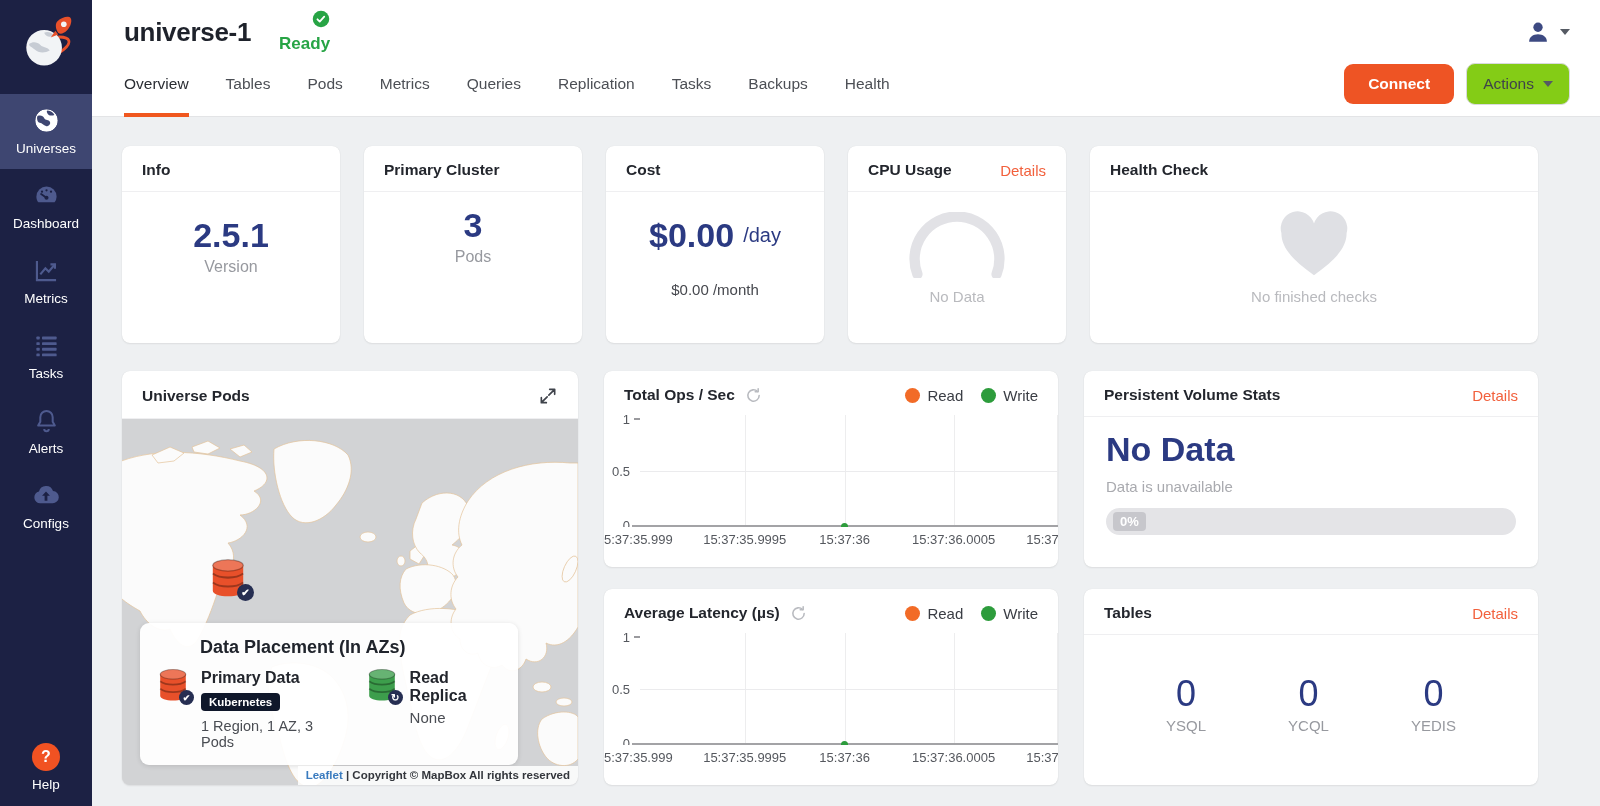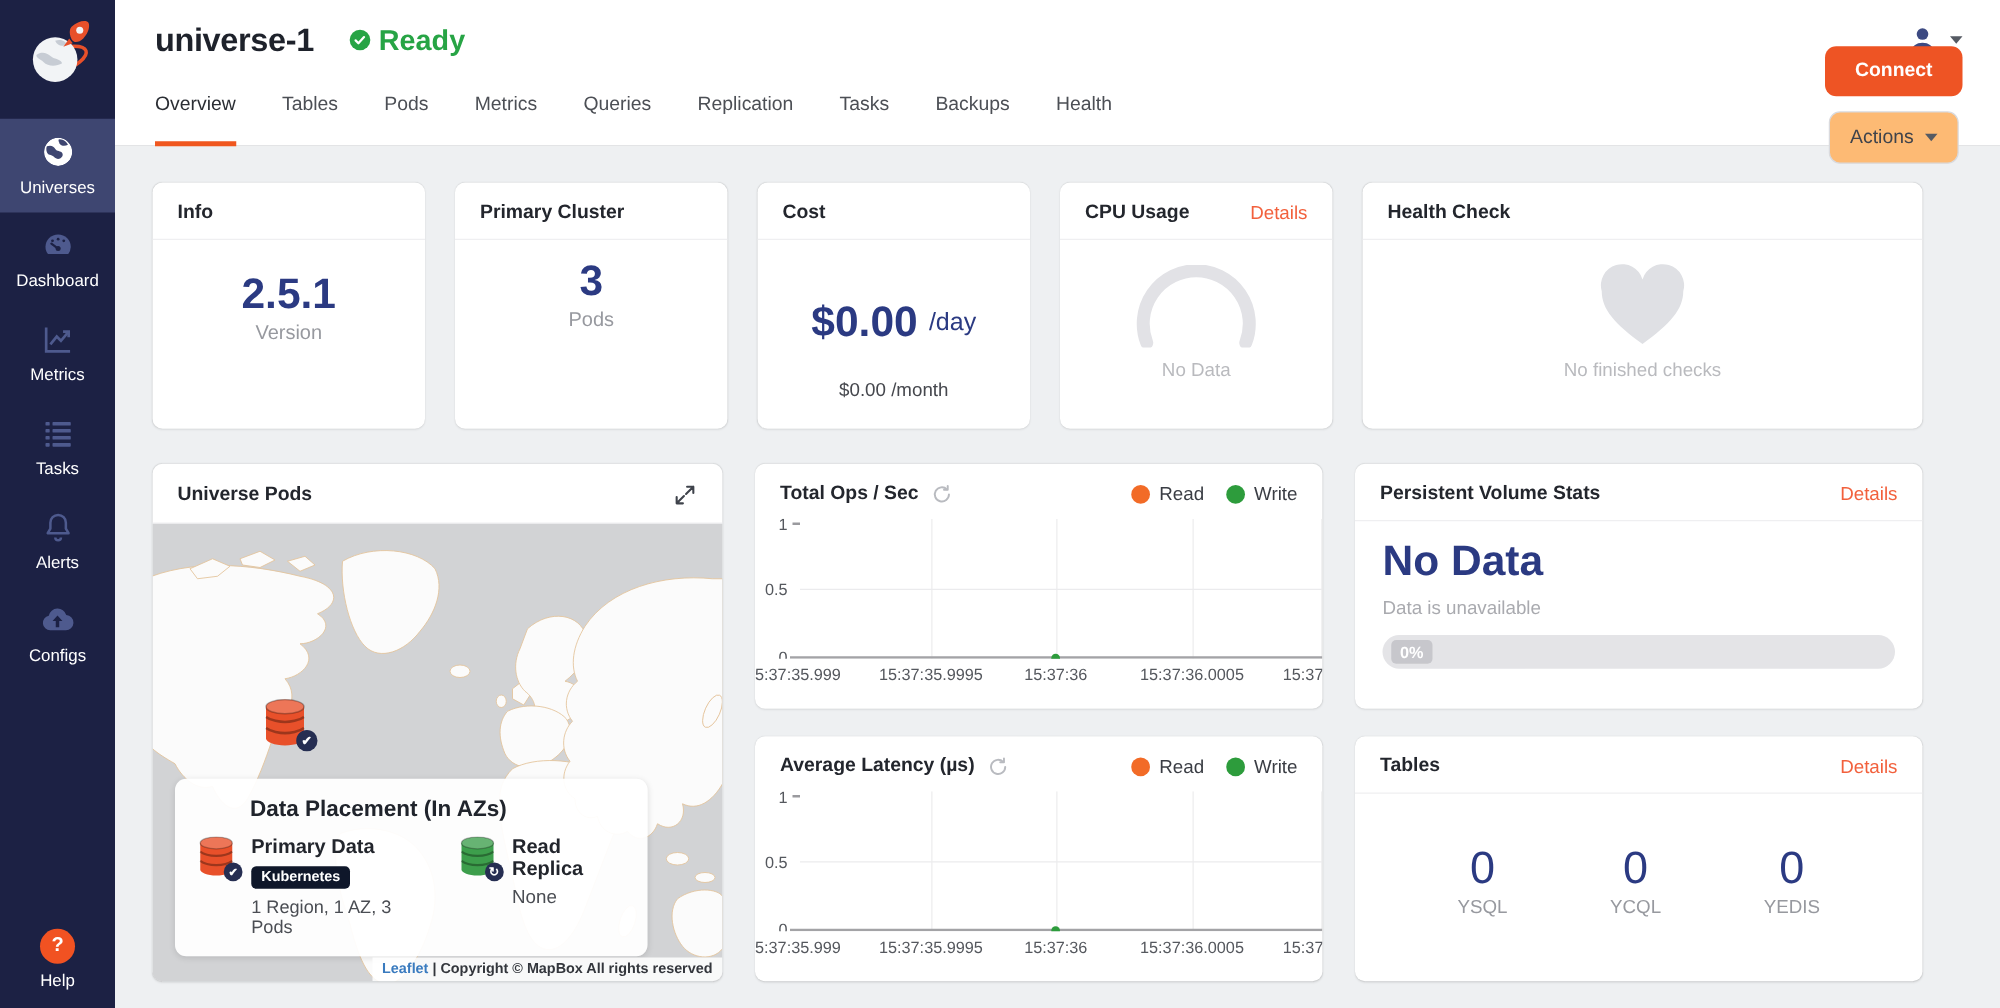--- a/index.html
+++ b/index.html
@@ -19,35 +19,35 @@
   .help-item { margin-bottom: 14px; display: flex; flex-direction: column; align-items: center; gap: 6px;
                color: #fff; font-size: 13.5px; cursor: pointer; }
   .help-circle { width: 28px; height: 28px; border-radius: 50%; background: #f15222; color: #fff;
                  font-weight: bold; font-size: 16px; display: flex; align-items: center; justify-content: center; }
 
   
   .page { margin-left: 92px; }
   header { background: #fff; height: 117px; border-bottom: 1px solid #e3e4e6; }
   .header-top { display: flex; align-items: center; padding: 14px 30px 0 32px; height: 50px; }
   .page-title { font-size: 26px; font-weight: bold; color: #1e222b; letter-spacing: -0.3px; }
-  .ready-badge { margin-left: 28px; display: flex; align-items: center; gap: 6px;
-                 color: #27a445; font-weight: bold; font-size: 23px; }
+  .ready-badge { margin-left: 28px; display: flex; align-items: flex-end; gap: 6px;
+                 color: #27a445; font-weight: bold; font-size: 17px; flex-direction: column; }
   .user-menu { margin-left: auto; display: flex; align-items: center; gap: 9px; cursor: pointer; }
   .caret { width: 0; height: 0; border-left: 5px solid transparent; border-right: 5px solid transparent;
            border-top: 6px solid #555a63; }
   .header-tabs { display: flex; align-items: center; padding: 0 30px 0 32px; height: 67px; }
   .tabs { display: flex; height: 100%; }
   .tab { font-size: 15.5px; color: #4c4f55; margin-right: 37px; display: flex; align-items: center;
          position: relative; cursor: pointer; white-space: nowrap; }
   .tab.active { color: #2b2e34; }
   .tab.active::after { content:""; position: absolute; left: 0; right: 0; bottom: 0; height: 4px; background: #f0571f; }
-  .header-btns { margin-left: auto; display: flex; gap: 12px; align-items: center; flex-direction: column; }
+  .header-btns { margin-left: auto; display: flex; gap: 12px; align-items: center; }
   .btn-connect { background: #ee5424; color: #fff; font-weight: bold; font-size: 15.5px; border: none;
                  border-radius: 9px; padding: 11px 24px; cursor: pointer; font-family: inherit; }
-  .btn-actions { background: #fdba74; border: 1px solid #d9dade; border-radius: 9px; padding: 11px 16px;
+  .btn-actions { background: #84cc16; border: 1px solid #d9dade; border-radius: 9px; padding: 11px 16px;
                  font-size: 15.5px; color: #3f434b; display: flex; align-items: center; gap: 9px;
                  cursor: pointer; font-family: inherit; }
 
   
   main { padding: 29px 62px 0 30px; }
   .row1 { display: grid; grid-template-columns: 218px 218px 218px 218px 1fr; gap: 24px; margin-bottom: 28px; }
   .row2 { display: grid; grid-template-columns: 456px 1fr 1fr; grid-template-rows: 196px 196px; gap: 22px 26px; }
   .card { background: #fff; border-radius: 8px; box-shadow: 0 1px 2px rgba(0,0,0,0.07), 0 0 1px rgba(0,0,0,0.1);
           overflow: hidden; display: flex; flex-direction: column; }
   .row1 .card { height: 197px; }
@@ -58,21 +58,21 @@
   .card-body { flex: 1; display: flex; flex-direction: column; align-items: center; }
   .big-val { font-size: 34px; font-weight: 600; color: #2b3a82; }
   .val-label { font-size: 16px; color: #97999f; margin-top: 3px; }
   .muted { color: #b9babe; font-size: 15px; }
 
   .info-body { padding-top: 24px; }
   .pc-body { padding-top: 14px; }
   .pc-rows { width: 100%; padding: 10px 20px 0; }
   .kv { font-size: 14.5px; margin-bottom: 8px; color: #a6a8ae; }
   .kv b { color: #3c3f46; font-weight: normal; margin-left: 10px; }
-  .cost-body { padding-top: 24px; justify-content: center; }
+  .cost-body { padding-top: 24px; }
   .cost-line { display: flex; align-items: center; gap: 9px; }
   .cost-per { font-size: 20px; color: #2b3a82; }
   .cost-month { margin-top: 26px; font-size: 15px; color: #46484e; }
   .cpu-body { padding-top: 20px; }
   .cpu-body .muted { margin-top: 10px; }
   .health-body { padding-top: 18px; }
   .health-body .muted { margin-top: 8px; }
 
   
   .map-card { grid-row: 1 / 3; }

